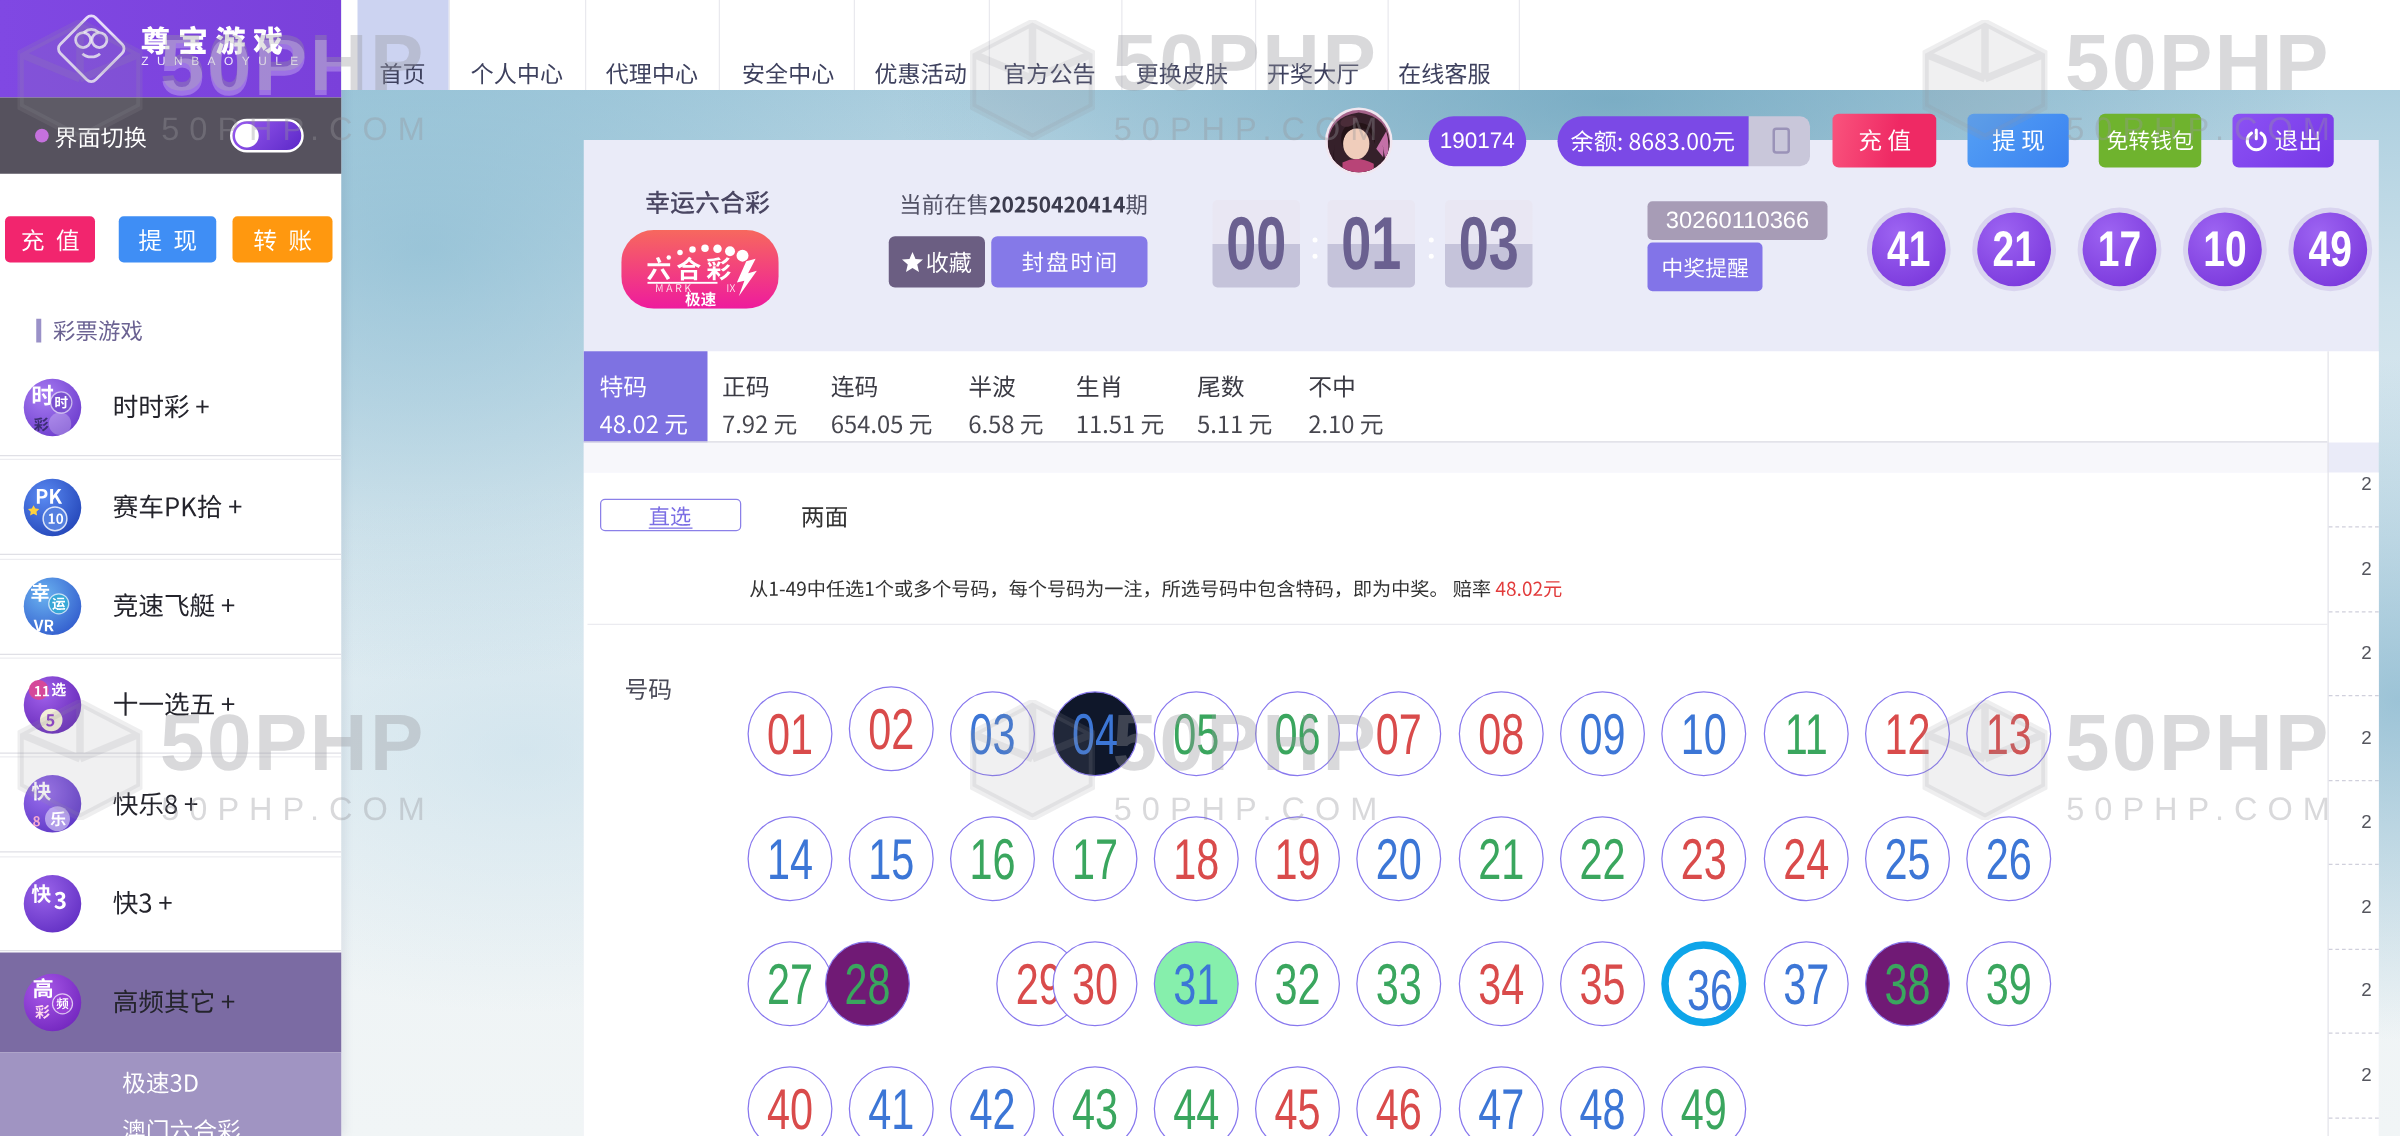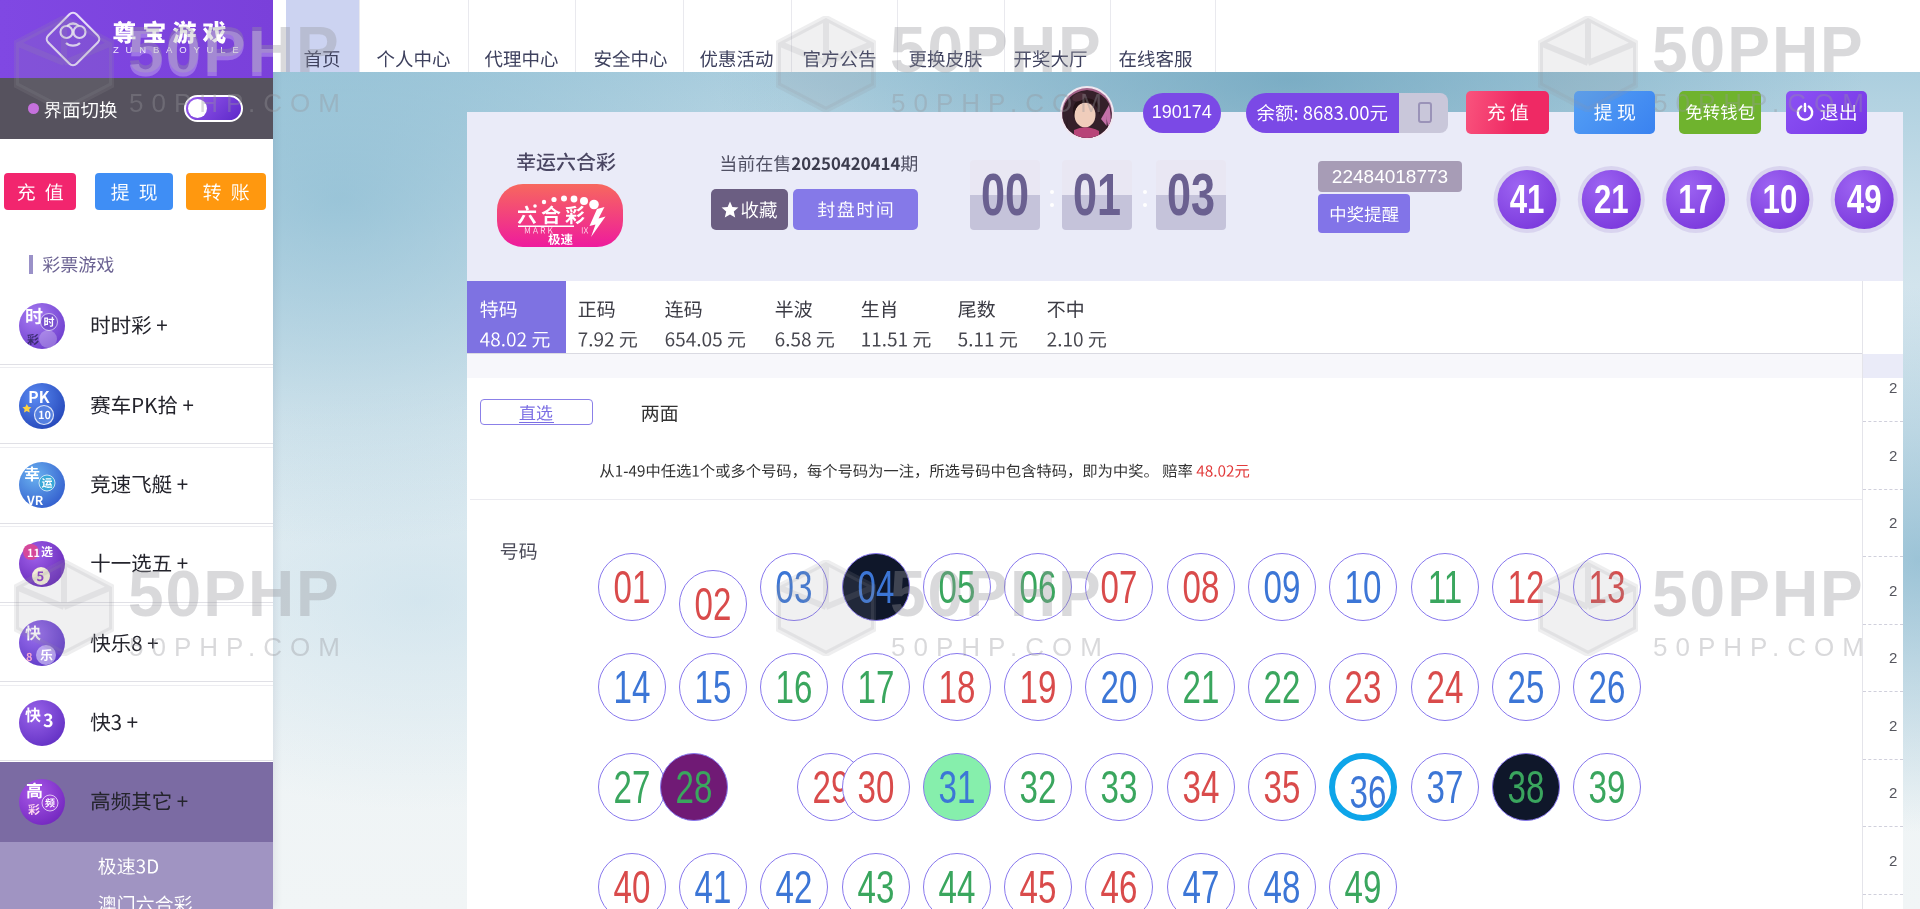--- a/index.html
+++ b/index.html
@@ -274,21 +274,21 @@
 <div class="ab" style="left:1062.3px;top:160.3px;width:70px;height:70px;border-radius:4px;background:linear-gradient(180deg,#e9e7f3 0 50%,#c5c3da 50% 100%);overflow:hidden">
 <div style="position:absolute;left:0;top:0;width:70px;height:70px;line-height:70px;text-align:center;font-size:60px;font-weight:bold;color:#6a6090;transform:scaleX(.72)">01</div>
     </div>
 <div class="ab" style="left:1156px;top:160.3px;width:70px;height:70px;border-radius:4px;background:linear-gradient(180deg,#e9e7f3 0 50%,#c5c3da 50% 100%);overflow:hidden">
 <div style="position:absolute;left:0;top:0;width:70px;height:70px;line-height:70px;text-align:center;font-size:60px;font-weight:bold;color:#6a6090;transform:scaleX(.72)">03</div>
     </div>
 <div class="ab" style="left:1049.8px;top:190px;width:4px;height:4px;border-radius:50%;background:#fff"></div>
 <div class="ab" style="left:1049.8px;top:203px;width:4px;height:4px;border-radius:50%;background:#fff"></div>
 <div class="ab" style="left:1143.3px;top:190px;width:4px;height:4px;border-radius:50%;background:#fff"></div>
 <div class="ab" style="left:1143.3px;top:203px;width:4px;height:4px;border-radius:50%;background:#fff"></div>
-<div class="ab" style="left:1318.3px;top:161.1px;width:143.4px;height:31px;border-radius:4px;background:#a79cb6;color:#fff;font-size:19px;text-align:center;line-height:31px">22484018773</div>
+<div class="ab" style="left:1318.3px;top:161.1px;width:143.4px;height:31px;border-radius:4px;background:#a79cb6;color:#fff;font-size:19px;text-align:center;line-height:31px">30260110366</div>
 <div class="ab" style="left:1318.3px;top:194px;width:91.3px;height:38.8px;border-radius:4px;background:#8274e8"></div>
 <svg style="position:absolute;left:1322.9px;top:202.7px;overflow:visible" width="84" height="25">
       <path d="M14.1 3.1V6.3H7.8V14.6H9.1V13.5H14.1V19.2H15.5V13.5H20.6V14.5H21.9V6.3H15.5V3.1ZM9.1 12.2V7.6H14.1V12.2ZM20.6 12.2H15.5V7.6H20.6Z M24.9 4.6C25.6 5.4 26.3 6.6 26.5 7.4L27.6 6.8C27.3 6 26.6 4.9 25.9 4.1ZM31.7 11.7C31.7 12.2 31.6 12.6 31.5 13.1H24.7V14.2H31.1C30.3 16.2 28.6 17.5 24.4 18.2C24.6 18.4 24.9 18.9 25 19.2C29.4 18.5 31.4 17 32.4 14.8C33.7 17.3 36 18.6 39.6 19.1C39.8 18.8 40.1 18.3 40.4 18C36.9 17.6 34.6 16.4 33.4 14.2H40V13.1H32.9C33 12.6 33.1 12.2 33.1 11.7ZM24.4 9.6 25 10.7C26 10.2 27.3 9.5 28.5 8.8V11.7H29.8V3.1H28.5V7.6C27 8.4 25.5 9.1 24.4 9.6ZM34.1 3.1C33.5 4.4 32 5.8 30.5 6.7C30.7 6.9 31.1 7.3 31.3 7.6C32.1 7.1 33 6.5 33.7 5.8H38.5C37.9 7.1 37 8 35.8 8.8C35.2 8.1 34.4 7.3 33.6 6.7L32.6 7.2C33.4 7.9 34.2 8.7 34.8 9.3C33.4 10 31.9 10.4 30.2 10.6C30.5 10.9 30.8 11.4 30.9 11.7C35.3 10.9 38.8 9.2 40.2 5L39.4 4.6L39.1 4.6H34.6C34.9 4.3 35.1 3.9 35.3 3.5Z M49.5 7.1H55.3V8.4H49.5ZM49.5 4.7H55.3V6.1H49.5ZM48.3 3.7V9.4H56.6V3.7ZM48.6 12.7C48.4 15.2 47.6 17.2 46 18.5C46.3 18.6 46.8 19 47 19.2C47.9 18.4 48.6 17.4 49.1 16C50.2 18.5 52.1 19 54.7 19H57.7C57.8 18.6 57.9 18.1 58.1 17.8C57.5 17.8 55.1 17.8 54.7 17.8C54.1 17.8 53.5 17.8 53 17.7V15H56.7V13.9H53V11.8H57.6V10.7H47.5V11.8H51.8V17.4C50.8 16.9 50 16.2 49.5 14.7C49.6 14.1 49.8 13.5 49.8 12.8ZM44 3.2V6.7H41.8V7.9H44V11.8C43.1 12 42.3 12.3 41.6 12.4L42 13.7L44 13.1V17.6C44 17.8 43.9 17.9 43.7 17.9C43.5 17.9 42.8 17.9 42.1 17.9C42.2 18.3 42.4 18.8 42.4 19.1C43.5 19.1 44.2 19.1 44.6 18.9C45.1 18.7 45.2 18.3 45.2 17.6V12.7L47.2 12L47 10.8L45.2 11.4V7.9H47.2V6.7H45.2V3.2Z M68.9 8.9V7.4H73.4V8.9ZM68.9 6.4V4.9H73.4V6.4ZM74.6 3.8H67.7V9.9H74.6ZM64.5 11.4V8.3H65.6V11.7C65.6 11.7 65.5 11.7 65.4 11.7C65.2 11.7 64.8 11.7 64.7 11.7C64.5 11.7 64.5 11.7 64.5 11.4ZM62.7 9.7V8.3H63.6V11.4C63.6 12.3 63.9 12.5 64.6 12.5C64.8 12.5 65.4 12.5 65.5 12.5H65.6V14.1H60.8V12.6C61 12.7 61.2 12.9 61.3 13.1C62.4 12.1 62.7 10.7 62.7 9.7ZM61.9 8.3V9.7C61.9 10.5 61.7 11.5 60.8 12.4V8.3ZM63.7 5V7.2H62.7V5ZM75.5 17.7H71.8V15.7H74.6V14.6H71.8V12.9H75V11.8H71.8V10.3H70.6V11.8H69C69.2 11.4 69.4 10.9 69.5 10.4L68.4 10.2C68.1 11.5 67.5 12.8 66.7 13.7V7.2H64.6V5H66.8V3.9H59.5V5H61.7V7.2H59.8V19.2H60.8V18H65.6V18.9H66.7V13.9C67 14.1 67.3 14.3 67.5 14.5C67.8 14 68.2 13.5 68.5 12.9H70.6V14.6H67.9V15.7H70.6V17.7H67.1V18.8H75.5ZM60.8 16.9V15.1H65.6V16.9Z" fill="#ffffff"></path>
     </svg>
 <svg class="ab" style="left:1480px;top:152px" width="423" height="95" viewBox="0 0 423 95">
 <defs>
         <radialGradient id="bp" cx="0.35" cy="0.28" r="0.95">
           <stop offset="0" stop-color="#9d64f2"></stop>
           <stop offset="1" stop-color="#7430d8"></stop>
         </radialGradient>
@@ -385,21 +385,21 @@
       <path d="M9.3 3.1C9.1 8.8 8.5 13.3 6 16C6.3 16.2 6.9 16.6 7.1 16.8C8.6 14.9 9.5 12.5 10 9.5C10.9 10.7 11.8 12.1 12.3 13.1L13.2 12.3C12.6 11.1 11.4 9.3 10.2 8C10.4 6.5 10.5 4.9 10.6 3.2ZM15.2 3.1C14.9 9 14.1 13.4 11 16C11.3 16.1 11.9 16.6 12.1 16.8C13.8 15.2 14.8 13.1 15.5 10.5C16.2 12.7 17.3 15.2 19.2 16.6C19.4 16.3 19.8 15.8 20 15.6C17.7 14 16.5 10.7 16 8.1C16.2 6.6 16.4 4.9 16.5 3.1Z M22 15.6H28.2V14.4H25.9V4.4H24.8C24.2 4.7 23.5 5 22.5 5.2V6.1H24.5V14.4H22Z M29.9 11.9H33.8V10.8H29.9Z M39.7 15.6H41V12.5H42.5V11.4H41V4.4H39.4L34.8 11.6V12.5H39.7ZM39.7 11.4H36.2L38.8 7.6C39.1 7 39.4 6.5 39.7 5.9H39.7C39.7 6.5 39.7 7.4 39.7 8Z M46.5 15.8C48.6 15.8 50.6 14.1 50.6 9.5C50.6 6 49 4.2 46.8 4.2C45.1 4.2 43.6 5.6 43.6 7.8C43.6 10.1 44.8 11.4 46.7 11.4C47.6 11.4 48.6 10.8 49.3 10C49.2 13.5 47.9 14.6 46.5 14.6C45.8 14.6 45.1 14.3 44.6 13.8L43.8 14.7C44.5 15.3 45.3 15.8 46.5 15.8ZM49.3 8.8C48.5 9.9 47.7 10.3 46.9 10.3C45.6 10.3 44.9 9.3 44.9 7.8C44.9 6.3 45.8 5.3 46.8 5.3C48.3 5.3 49.1 6.5 49.3 8.8Z M58.4 2.8V5.5H52.9V12.8H54.1V11.8H58.4V16.8H59.7V11.8H64.1V12.7H65.2V5.5H59.7V2.8ZM54.1 10.7V6.6H58.4V10.7ZM64.1 10.7H59.7V6.6H64.1Z M72 15.1V16.2H81.2V15.1H77.1V10.4H81.4V9.3H77.1V5C78.5 4.8 79.8 4.5 80.8 4.1L80 3.1C78.1 3.8 74.7 4.4 71.9 4.8C72 5.1 72.2 5.5 72.2 5.8C73.4 5.6 74.7 5.5 75.9 5.2V9.3H71.4V10.4H75.9V15.1ZM71.3 2.8C70.3 5.2 68.7 7.5 67.1 9C67.3 9.3 67.7 9.9 67.8 10.2C68.4 9.6 69 8.9 69.6 8.1V16.8H70.7V6.4C71.3 5.3 71.9 4.2 72.4 3.1Z M83 3.9C83.9 4.7 84.9 5.7 85.3 6.5L86.3 5.8C85.8 5 84.7 4 83.8 3.3ZM88.9 3.2C88.5 4.6 87.9 5.9 87 6.8C87.3 7 87.8 7.3 88 7.4C88.4 7 88.7 6.5 89 5.9H91.3V8.1H86.9V9.1H89.7C89.4 11.1 88.8 12.6 86.5 13.4C86.8 13.6 87.1 14 87.2 14.3C89.8 13.3 90.6 11.6 90.9 9.1H92.4V12.7C92.4 13.8 92.7 14.2 93.8 14.2C94.1 14.2 95.1 14.2 95.3 14.2C96.3 14.2 96.6 13.7 96.7 11.8C96.4 11.7 95.9 11.5 95.7 11.3C95.7 12.9 95.6 13.1 95.2 13.1C95 13.1 94.2 13.1 94 13.1C93.6 13.1 93.6 13.1 93.6 12.7V9.1H96.6V8.1H92.4V5.9H95.9V4.9H92.4V2.8H91.3V4.9H89.5C89.7 4.4 89.8 3.9 90 3.4ZM85.9 8.6H82.9V9.7H84.8V14.3C84.1 14.6 83.4 15.2 82.7 15.8L83.5 16.8C84.4 15.9 85.2 15.1 85.8 15.1C86.1 15.1 86.6 15.5 87.2 15.9C88.2 16.5 89.4 16.6 91.2 16.6C92.7 16.6 95.3 16.6 96.5 16.5C96.5 16.2 96.7 15.6 96.8 15.3C95.3 15.5 93 15.6 91.2 15.6C89.6 15.6 88.3 15.5 87.4 14.9C86.6 14.5 86.3 14.1 85.9 14.1Z M98.7 15.6H104.8V14.4H102.6V4.4H101.5C100.9 4.7 100.2 5 99.2 5.2V6.1H101.2V14.4H98.7Z M112.9 7.3V16.8H114.1V7.3ZM113.6 2.7C112 5.3 109.3 7.5 106.4 8.8C106.7 9.1 107 9.5 107.2 9.8C109.6 8.7 111.8 6.9 113.5 4.8C115.5 7.2 117.5 8.7 119.8 9.9C120 9.5 120.3 9.1 120.7 8.8C118.3 7.7 116.1 6.2 114.2 3.9L114.6 3.2Z M131.7 3.5C132.7 4 133.8 4.7 134.3 5.2L135 4.4C134.5 3.9 133.3 3.2 132.4 2.8ZM122.1 14.6 122.3 15.8C124.1 15.4 126.6 14.8 128.9 14.3L128.9 13.2C126.4 13.8 123.7 14.3 122.1 14.6ZM124.1 8.7H127.2V11.4H124.1ZM123 7.7V12.3H128.4V7.7ZM122.2 5.2V6.3H129.7C129.9 8.8 130.2 11.1 130.8 12.9C129.8 14.2 128.5 15.2 127.1 15.9C127.4 16.2 127.8 16.6 128 16.8C129.2 16.1 130.3 15.2 131.2 14.2C131.9 15.8 132.8 16.8 134 16.8C135.2 16.8 135.6 16.1 135.8 13.4C135.5 13.3 135.1 13.1 134.8 12.8C134.7 14.8 134.6 15.7 134.1 15.7C133.4 15.7 132.7 14.7 132.1 13.1C133.3 11.6 134.2 9.8 134.9 7.7L133.7 7.4C133.2 9 132.5 10.4 131.7 11.7C131.3 10.2 131.1 8.4 130.9 6.3H135.5V5.2H130.8C130.8 4.4 130.8 3.6 130.8 2.8H129.6C129.6 3.6 129.6 4.4 129.7 5.2Z M143.4 2.7C142.4 4 140.6 5.5 138.1 6.5C138.4 6.7 138.7 7.1 138.9 7.3C140.3 6.7 141.5 5.9 142.5 5.1H146.8C146.1 6.1 145 6.9 143.8 7.6C143.2 7.1 142.5 6.6 141.8 6.2L141 6.8C141.6 7.2 142.3 7.7 142.8 8.1C141.1 8.9 139.3 9.5 137.6 9.8C137.8 10 138.1 10.5 138.2 10.8C142.2 10 146.7 7.9 148.6 4.5L147.9 4L147.7 4.1H143.7C144 3.7 144.4 3.4 144.7 3ZM145.9 8.1C144.8 9.6 142.6 11.3 139.5 12.4C139.7 12.6 140.1 13 140.2 13.3C142.1 12.5 143.7 11.6 145 10.5H149.2C148.4 11.7 147.3 12.7 146 13.4C145.4 12.9 144.7 12.3 144.1 11.9L143.1 12.5C143.7 12.9 144.4 13.5 144.9 14C142.8 15 140.2 15.5 137.6 15.7C137.8 16 138 16.5 138.1 16.9C143.5 16.2 148.7 14.4 150.9 9.9L150.1 9.4L149.9 9.5H146.2C146.5 9.1 146.9 8.7 147.2 8.3Z M158.8 7.3V16.8H160V7.3ZM159.5 2.7C157.9 5.3 155.2 7.5 152.3 8.8C152.6 9.1 152.9 9.5 153.1 9.8C155.5 8.7 157.7 6.9 159.4 4.8C161.4 7.2 163.4 8.7 165.7 9.9C165.9 9.5 166.2 9.1 166.6 8.8C164.2 7.7 162 6.2 160.1 3.9L160.5 3.2Z M171 4.4H178.3V6.5H171ZM169.9 3.4V7.5H179.5V3.4ZM168 8.9V9.9H171.1C170.8 10.9 170.5 11.9 170.1 12.7H178.2C177.9 14.5 177.6 15.3 177.2 15.6C177 15.7 176.8 15.8 176.4 15.8C176 15.8 174.9 15.7 173.8 15.6C174 16 174.2 16.4 174.2 16.7C175.3 16.8 176.3 16.8 176.8 16.8C177.4 16.8 177.8 16.7 178.1 16.4C178.7 15.9 179.1 14.7 179.5 12.2C179.5 12 179.5 11.6 179.5 11.6H171.8L172.4 9.9H181.3V8.9Z M188.6 12.5V13.5H194.4V12.5ZM189.8 5.7C189.7 7.2 189.5 9.2 189.3 10.4H189.6L195.5 10.5C195.2 13.8 194.9 15.2 194.5 15.6C194.4 15.7 194.2 15.8 193.9 15.7C193.7 15.7 193 15.7 192.2 15.7C192.4 16 192.5 16.4 192.6 16.7C193.3 16.8 194 16.8 194.4 16.7C194.8 16.7 195.1 16.6 195.4 16.3C196 15.7 196.3 14.1 196.7 10C196.7 9.8 196.7 9.5 196.7 9.5H194.8C195.1 7.6 195.3 5.3 195.4 3.7L194.6 3.6L194.4 3.7H189.1V4.7H194.2C194.1 6.1 193.9 7.9 193.7 9.5H190.5C190.7 8.3 190.8 6.9 190.9 5.7ZM183.1 3.6V4.6H185C184.5 7 183.9 9.1 182.8 10.6C183 10.9 183.2 11.5 183.3 11.8C183.6 11.4 183.9 11 184.1 10.6V16.1H185.1V14.9H187.9V8.3H185.1C185.5 7.1 185.8 5.9 186.1 4.6H188.4V3.6ZM185.1 9.3H186.9V13.9H185.1Z M200 17.2C201.6 16.7 202.7 15.4 202.7 13.8C202.7 12.7 202.2 12 201.4 12C200.8 12 200.2 12.4 200.2 13.1C200.2 13.8 200.7 14.2 201.4 14.2L201.6 14.2C201.5 15.2 200.9 15.9 199.7 16.4Z M218.9 8.6C219.9 9 221 9.8 221.6 10.3H217L217.4 7.9H224.4L224.3 10.3H221.7L222.4 9.7C221.8 9.1 220.5 8.4 219.6 8ZM213.6 10.3V11.3H215.8C215.6 12.6 215.4 13.9 215.2 14.8H215.8L223.9 14.8C223.9 15.3 223.8 15.6 223.6 15.7C223.5 15.9 223.4 15.9 223.1 15.9C222.8 15.9 222.1 15.9 221.3 15.9C221.5 16.1 221.6 16.5 221.6 16.8C222.3 16.8 223.1 16.8 223.6 16.8C224 16.8 224.4 16.6 224.6 16.2C224.8 16 225 15.6 225.1 14.8H227.1V13.8H225.2C225.3 13.1 225.3 12.3 225.4 11.3H227.6V10.3H225.4L225.6 7.5C225.6 7.3 225.6 6.9 225.6 6.9H216.3C216.2 7.9 216.1 9.1 215.9 10.3ZM224.1 13.8H221.6L222.1 13.2C221.5 12.6 220.2 11.8 219.2 11.3H224.3C224.2 12.3 224.2 13.2 224.1 13.8ZM218.5 12C219.5 12.4 220.6 13.2 221.3 13.8H216.5L216.9 11.3H219.1ZM217.1 2.7C216.3 4.6 214.9 6.6 213.5 7.8C213.8 8 214.3 8.3 214.6 8.5C215.4 7.7 216.2 6.5 217 5.3H227.1V4.3H217.6C217.8 3.9 218 3.4 218.2 3Z M235.3 7.3V16.8H236.5V7.3ZM236 2.7C234.4 5.3 231.7 7.5 228.8 8.8C229.1 9.1 229.4 9.5 229.6 9.8C232 8.7 234.2 6.9 235.9 4.8C237.9 7.2 239.9 8.7 242.2 9.9C242.4 9.5 242.7 9.1 243.1 8.8C240.7 7.7 238.5 6.2 236.6 3.9L237 3.2Z M247.5 4.4H254.8V6.5H247.5ZM246.4 3.4V7.5H256V3.4ZM244.5 8.9V9.9H247.6C247.3 10.9 247 11.9 246.6 12.7H254.7C254.4 14.5 254.1 15.3 253.7 15.6C253.5 15.7 253.3 15.8 252.9 15.8C252.5 15.8 251.4 15.7 250.3 15.6C250.5 16 250.7 16.4 250.7 16.7C251.8 16.8 252.8 16.8 253.3 16.8C253.9 16.8 254.3 16.7 254.6 16.4C255.2 15.9 255.6 14.7 256 12.2C256 12 256 11.6 256 11.6H248.3L248.9 9.9H257.8V8.9Z M265.1 12.5V13.5H270.9V12.5ZM266.3 5.7C266.2 7.2 266 9.2 265.8 10.4H266.1L272 10.5C271.7 13.8 271.4 15.2 271 15.6C270.9 15.7 270.7 15.8 270.4 15.7C270.2 15.7 269.5 15.7 268.7 15.7C268.9 16 269 16.4 269.1 16.7C269.8 16.8 270.5 16.8 270.9 16.7C271.3 16.7 271.6 16.6 271.9 16.3C272.5 15.7 272.8 14.1 273.2 10C273.2 9.8 273.2 9.5 273.2 9.5H271.3C271.6 7.6 271.8 5.3 271.9 3.7L271.1 3.6L270.9 3.7H265.6V4.7H270.7C270.6 6.1 270.4 7.9 270.2 9.5H267C267.2 8.3 267.3 6.9 267.4 5.7ZM259.6 3.6V4.6H261.5C261 7 260.4 9.1 259.3 10.6C259.5 10.9 259.7 11.5 259.8 11.8C260.1 11.4 260.4 11 260.6 10.6V16.1H261.6V14.9H264.4V8.3H261.6C262 7.1 262.3 5.9 262.6 4.6H264.9V3.6ZM261.6 9.3H263.4V13.9H261.6Z M276.6 3.6C277.2 4.3 277.9 5.3 278.2 5.9L279.3 5.4C278.9 4.8 278.2 3.9 277.6 3.2ZM281.8 9.9C282.5 10.9 283.4 12.1 283.8 13L284.9 12.4C284.4 11.6 283.5 10.4 282.7 9.5ZM280.4 2.8V4.6C280.4 5.2 280.4 5.8 280.4 6.4H275.4V7.6H280.2C279.9 10.3 278.6 13.4 275 15.8C275.2 16 275.7 16.4 275.9 16.6C279.8 14 281 10.6 281.4 7.6H286.7C286.5 12.8 286.2 14.8 285.8 15.3C285.6 15.5 285.4 15.5 285.1 15.5C284.7 15.5 283.8 15.5 282.7 15.4C283 15.8 283.1 16.3 283.1 16.6C284.1 16.7 285 16.7 285.6 16.7C286.1 16.6 286.5 16.5 286.8 16C287.4 15.3 287.7 13.2 287.9 7C287.9 6.9 287.9 6.4 287.9 6.4H281.5C281.6 5.8 281.6 5.2 281.6 4.6V2.8Z M290.1 9V10.3H304.1V9Z M306.2 3.8C307.2 4.2 308.4 5 309.1 5.5L309.7 4.5C309.1 4.1 307.8 3.4 306.8 2.9ZM305.4 8C306.3 8.5 307.6 9.2 308.2 9.7L308.8 8.7C308.2 8.2 306.9 7.6 306 7.1ZM305.8 15.9 306.8 16.7C307.7 15.2 308.8 13.3 309.6 11.7L308.7 10.9C307.9 12.7 306.6 14.7 305.8 15.9ZM313.1 3.1C313.6 3.9 314.2 4.9 314.4 5.6L315.5 5.2C315.3 4.5 314.7 3.5 314.2 2.7ZM309.8 5.7V6.8H313.9V10.2H310.4V11.3H313.9V15.3H309.4V16.4H319.4V15.3H315.1V11.3H318.5V10.2H315.1V6.8H319.1V5.7Z M322.4 17.2C324 16.7 325.1 15.4 325.1 13.8C325.1 12.7 324.6 12 323.8 12C323.2 12 322.6 12.4 322.6 13.1C322.6 13.8 323.1 14.2 323.8 14.2L324 14.2C323.9 15.2 323.3 15.9 322.1 16.4Z M343.5 4.3V9.4C343.5 11.5 343.3 14.2 341.5 16.1C341.8 16.2 342.2 16.6 342.4 16.9C344.4 14.9 344.7 11.7 344.7 9.4V9H347V16.8H348.2V9H350V7.9H344.7V5.1C346.4 4.9 348.4 4.5 349.7 3.9L348.9 2.9C347.7 3.5 345.4 4 343.5 4.3ZM338 10.1V9.6V7.6H341V10.1ZM342.1 3.1C340.9 3.6 338.7 4 336.8 4.3V9.6C336.8 11.6 336.8 14.3 335.8 16.1C336 16.3 336.5 16.6 336.7 16.9C337.6 15.3 337.9 13.1 337.9 11.1H342.1V6.6H338V5.1C339.7 4.9 341.6 4.6 342.8 4Z M351.6 3.9C352.5 4.7 353.5 5.7 353.9 6.5L354.9 5.8C354.4 5 353.3 4 352.4 3.3ZM357.5 3.2C357.1 4.6 356.4 5.9 355.6 6.8C355.9 7 356.4 7.3 356.6 7.4C356.9 7 357.3 6.5 357.6 5.9H359.9V8.1H355.5V9.1H358.3C358 11.1 357.4 12.6 355.1 13.4C355.4 13.6 355.7 14 355.8 14.3C358.4 13.3 359.2 11.6 359.4 9.1H361V12.7C361 13.8 361.3 14.2 362.4 14.2C362.7 14.2 363.7 14.2 363.9 14.2C364.9 14.2 365.2 13.7 365.3 11.8C365 11.7 364.5 11.5 364.3 11.3C364.2 12.9 364.2 13.1 363.8 13.1C363.6 13.1 362.7 13.1 362.6 13.1C362.2 13.1 362.2 13.1 362.2 12.7V9.1H365.2V8.1H361V5.9H364.5V4.9H361V2.8H359.9V4.9H358.1C358.2 4.4 358.4 3.9 358.6 3.4ZM354.5 8.6H351.5V9.7H353.4V14.3C352.7 14.6 352 15.2 351.3 15.8L352.1 16.8C353 15.9 353.8 15.1 354.3 15.1C354.7 15.1 355.2 15.5 355.8 15.9C356.8 16.5 358 16.6 359.8 16.6C361.3 16.6 363.9 16.6 365.1 16.5C365.1 16.2 365.3 15.6 365.4 15.3C363.9 15.5 361.6 15.6 359.8 15.6C358.2 15.6 356.9 15.5 356 14.9C355.2 14.5 354.9 14.1 354.5 14.1Z M369.9 4.4H377.2V6.5H369.9ZM368.8 3.4V7.5H378.4V3.4ZM366.9 8.9V9.9H370C369.7 10.9 369.4 11.9 369 12.7H377.1C376.8 14.5 376.5 15.3 376.1 15.6C375.9 15.7 375.7 15.8 375.3 15.8C374.9 15.8 373.8 15.7 372.7 15.6C372.9 16 373.1 16.4 373.1 16.7C374.2 16.8 375.2 16.8 375.7 16.8C376.3 16.8 376.7 16.7 377 16.4C377.6 15.9 378 14.7 378.4 12.2C378.4 12 378.4 11.6 378.4 11.6H370.7L371.3 9.9H380.2V8.9Z M387.5 12.5V13.5H393.3V12.5ZM388.7 5.7C388.6 7.2 388.4 9.2 388.2 10.4H388.5L394.4 10.5C394.1 13.8 393.8 15.2 393.4 15.6C393.3 15.7 393.1 15.8 392.8 15.7C392.6 15.7 391.9 15.7 391.1 15.7C391.3 16 391.4 16.4 391.5 16.7C392.2 16.8 392.9 16.8 393.3 16.7C393.7 16.7 394 16.6 394.3 16.3C394.9 15.7 395.2 14.1 395.6 10C395.6 9.8 395.6 9.5 395.6 9.5H393.7C394 7.6 394.2 5.3 394.3 3.7L393.5 3.6L393.3 3.7H388V4.7H393.1C393 6.1 392.8 7.9 392.6 9.5H389.4C389.6 8.3 389.7 6.9 389.8 5.7ZM382 3.6V4.6H383.9C383.4 7 382.8 9.1 381.7 10.6C381.9 10.9 382.1 11.5 382.2 11.8C382.5 11.4 382.8 11 383 10.6V16.1H384V14.9H386.8V8.3H384C384.4 7.1 384.7 5.9 385 4.6H387.3V3.6ZM384 9.3H385.8V13.9H384Z M403.5 2.8V5.5H398V12.8H399.1V11.8H403.5V16.8H404.7V11.8H409.2V12.7H410.3V5.5H404.7V2.8ZM399.1 10.7V6.6H403.5V10.7ZM409.2 10.7H404.7V6.6H409.2Z M416.5 2.7C415.6 4.8 414 6.7 412.4 8C412.6 8.2 413.1 8.6 413.3 8.8C414.2 8.1 415.2 7.1 416 5.9H424C423.9 10.2 423.7 11.7 423.4 12.1C423.3 12.3 423.2 12.3 422.9 12.3C422.6 12.3 422 12.3 421.4 12.2C421.5 12.5 421.7 13 421.7 13.3C422.4 13.4 423.1 13.4 423.5 13.3C423.9 13.3 424.2 13.2 424.4 12.8C424.9 12.3 425 10.5 425.2 5.4C425.2 5.2 425.2 4.8 425.2 4.8H416.7C417 4.2 417.3 3.6 417.6 3ZM415.9 8.5H420V11H415.9ZM414.8 7.5V14.4C414.8 16.1 415.5 16.5 418 16.5C418.5 16.5 423.2 16.5 423.8 16.5C425.8 16.5 426.3 15.9 426.5 13.9C426.2 13.8 425.7 13.7 425.4 13.5C425.3 15.1 425 15.4 423.7 15.4C422.7 15.4 418.7 15.4 417.9 15.4C416.2 15.4 415.9 15.2 415.9 14.4V12H421.1V7.5Z M433.3 6.7C434.1 7.2 435.1 7.9 435.6 8.4L436.4 7.7C435.9 7.2 434.9 6.5 434.1 6.1ZM429.9 11.6V16.8H431V16.1H438.5V16.8H439.7V11.6H436.9C437.8 10.7 438.6 9.8 439.3 9L438.5 8.5L438.3 8.6H430V9.6H437.3C436.8 10.3 436.1 11 435.5 11.6ZM431 15.1V12.7H438.5V15.1ZM434.8 2.7C433.3 4.9 430.6 6.7 427.7 7.6C428 7.9 428.3 8.3 428.5 8.6C430.9 7.7 433.2 6.3 434.8 4.5C436.4 6.2 438.8 7.8 441.2 8.5C441.3 8.2 441.7 7.8 442 7.5C439.5 6.9 436.9 5.3 435.5 3.7L435.8 3.2Z M449.4 12.4C450.2 13.1 451 14.2 451.3 14.9L452.2 14.3C451.9 13.6 451 12.6 450.3 11.8ZM452.3 2.7V4.4H449.3V5.5H452.3V7.4H448.4V8.5H454.1V10.3H448.6V11.4H454.1V15.4C454.1 15.6 454.1 15.7 453.8 15.7C453.6 15.7 452.7 15.7 451.8 15.7C452 16 452.1 16.5 452.2 16.8C453.3 16.8 454.1 16.8 454.6 16.6C455.1 16.4 455.2 16.1 455.2 15.4V11.4H457V10.3H455.2V8.5H457.1V7.4H453.3V5.5H456.4V4.4H453.3V2.7ZM443.9 3.9C443.8 5.8 443.5 7.8 443 9.1C443.3 9.2 443.7 9.5 443.9 9.6C444.1 8.9 444.3 8 444.5 7H445.7V10.8C444.7 11 443.8 11.3 443.1 11.5L443.4 12.6L445.7 11.9V16.8H446.8V11.6L448.4 11L448.3 10L446.8 10.4V7H448.2V5.9H446.8V2.8H445.7V5.9H444.7C444.8 5.3 444.8 4.7 444.9 4.1Z M464 12.5V13.5H469.8V12.5ZM465.2 5.7C465.1 7.2 464.9 9.2 464.7 10.4H465L470.9 10.5C470.6 13.8 470.3 15.2 469.9 15.6C469.8 15.7 469.6 15.8 469.3 15.7C469.1 15.7 468.4 15.7 467.6 15.7C467.8 16 467.9 16.4 468 16.7C468.7 16.8 469.4 16.8 469.8 16.7C470.2 16.7 470.5 16.6 470.8 16.3C471.4 15.7 471.7 14.1 472.1 10C472.1 9.8 472.1 9.5 472.1 9.5H470.2C470.5 7.6 470.7 5.3 470.8 3.7L470 3.6L469.8 3.7H464.5V4.7H469.6C469.5 6.1 469.3 7.9 469.1 9.5H465.9C466.1 8.3 466.2 6.9 466.3 5.7ZM458.5 3.6V4.6H460.4C459.9 7 459.3 9.1 458.2 10.6C458.4 10.9 458.6 11.5 458.7 11.8C459 11.4 459.3 11 459.5 10.6V16.1H460.5V14.9H463.3V8.3H460.5C460.9 7.1 461.2 5.9 461.5 4.6H463.8V3.6ZM460.5 9.3H462.3V13.9H460.5Z M475.4 17.2C477 16.7 478.1 15.4 478.1 13.8C478.1 12.7 477.6 12 476.8 12C476.2 12 475.6 12.4 475.6 13.1C475.6 13.8 476.1 14.2 476.8 14.2L477 14.2C476.9 15.2 476.3 15.9 475.1 16.4Z M494.7 7.6V9.7H491.1V7.6ZM494.7 6.6H491.1V4.6H494.7ZM493.1 12C493.4 12.5 493.7 13.1 494.1 13.6L491.1 14.6V10.8H495.9V3.6H490V14.2C490 14.8 489.6 15.1 489.3 15.2C489.5 15.5 489.7 16 489.8 16.4C490.1 16.1 490.6 15.9 494.5 14.5C494.8 15.1 495.1 15.7 495.2 16.1L496.3 15.5C495.9 14.5 494.9 12.8 494.1 11.6ZM497.3 3.7V16.8H498.4V4.7H501.2V12.5C501.2 12.7 501.1 12.7 500.9 12.7C500.7 12.8 500 12.8 499.2 12.7C499.3 13.1 499.5 13.5 499.5 13.8C500.6 13.8 501.3 13.8 501.8 13.6C502.2 13.4 502.3 13.1 502.3 12.5V3.7Z M506.1 3.6C506.7 4.3 507.4 5.3 507.7 5.9L508.8 5.4C508.4 4.8 507.7 3.9 507.1 3.2ZM511.3 9.9C512 10.9 512.9 12.1 513.3 13L514.4 12.4C513.9 11.6 513 10.4 512.2 9.5ZM509.9 2.8V4.6C509.9 5.2 509.9 5.8 509.9 6.4H504.9V7.6H509.7C509.4 10.3 508.1 13.4 504.5 15.8C504.7 16 505.2 16.4 505.4 16.6C509.3 14 510.5 10.6 510.9 7.6H516.2C516 12.8 515.7 14.8 515.3 15.3C515.1 15.5 514.9 15.5 514.6 15.5C514.2 15.5 513.3 15.5 512.2 15.4C512.5 15.8 512.6 16.3 512.6 16.6C513.6 16.7 514.5 16.7 515.1 16.7C515.6 16.6 516 16.5 516.3 16C516.9 15.3 517.2 13.2 517.4 7C517.4 6.9 517.4 6.4 517.4 6.4H511C511.1 5.8 511.1 5.2 511.1 4.6V2.8Z M525.9 2.8V5.5H520.4V12.8H521.5V11.8H525.9V16.8H527.1V11.8H531.6V12.7H532.7V5.5H527.1V2.8ZM521.5 10.7V6.6H525.9V10.7ZM531.6 10.7H527.1V6.6H531.6Z M535.4 4C535.9 4.8 536.6 5.8 536.8 6.4L537.7 5.9C537.5 5.3 536.8 4.3 536.2 3.6ZM541.3 10.3C541.3 10.7 541.2 11 541.1 11.4H535.1V12.5H540.8C540.1 14.1 538.6 15.3 534.9 15.9C535.1 16.1 535.4 16.6 535.4 16.8C539.3 16.2 541 14.8 541.9 12.9C543 15.1 545.1 16.3 548.2 16.7C548.4 16.4 548.7 16 548.9 15.7C545.9 15.4 543.8 14.4 542.8 12.5H548.6V11.4H542.3C542.4 11 542.5 10.6 542.5 10.3ZM534.9 8.4 535.4 9.4C536.3 8.9 537.4 8.3 538.5 7.7V10.3H539.6V2.8H538.5V6.6C537.2 7.3 535.9 8 534.9 8.4ZM543.4 2.7C542.8 3.9 541.6 5.1 540.2 5.8C540.4 6 540.7 6.4 540.9 6.7C541.7 6.2 542.4 5.7 543 5H547.3C546.7 6.2 545.9 7 544.9 7.7C544.4 7.1 543.6 6.3 543 5.8L542.1 6.3C542.7 6.9 543.5 7.6 544 8.2C542.8 8.7 541.5 9.1 540 9.3C540.2 9.5 540.5 10 540.6 10.2C544.4 9.6 547.5 8 548.7 4.3L548 4L547.8 4.1H543.8C544.1 3.7 544.3 3.4 544.5 3.1Z M552.5 11.9C551.2 11.9 550.2 12.9 550.2 14.2C550.2 15.5 551.2 16.5 552.5 16.5C553.8 16.5 554.8 15.5 554.8 14.2C554.8 12.9 553.8 11.9 552.5 11.9ZM552.5 15.8C551.7 15.8 551 15.1 551 14.2C551 13.4 551.7 12.7 552.5 12.7C553.4 12.7 554.1 13.4 554.1 14.2C554.1 15.1 553.4 15.8 552.5 15.8Z M575.8 5.9C576.2 6.8 576.5 7.9 576.6 8.6L577.6 8.4C577.5 7.6 577.2 6.5 576.8 5.7ZM571.3 5.7V9.8C571.3 11.8 571.1 14.5 568.7 16.1C568.9 16.3 569.2 16.6 569.4 16.9C571.9 15 572.2 12.1 572.2 9.8V5.7ZM572 13.7C572.6 14.6 573.4 15.7 573.8 16.4L574.5 15.8C574.1 15.2 573.3 14 572.7 13.2ZM569.4 3.7V12.9H570.3V4.7H573.2V12.9H574.1V3.7ZM574.6 8.7V9.7H582.9V8.7H580.7C581 7.9 581.5 6.9 581.8 6L580.7 5.7C580.4 6.6 579.9 7.9 579.5 8.7ZM575.4 11.1V16.8H576.5V16.1H580.9V16.8H582V11.1ZM576.5 15V12.1H580.9V15ZM577.8 2.9C578 3.4 578.2 4 578.3 4.5H574.9V5.6H582.5V4.5H579.5C579.4 4 579.1 3.3 578.9 2.7Z M596.2 5.8C595.7 6.4 594.8 7.2 594.1 7.7L594.9 8.3C595.6 7.8 596.5 7.1 597.2 6.3ZM584.4 10.4 585 11.4C586 10.9 587.3 10.2 588.4 9.6L588.2 8.7C586.8 9.4 585.4 10.1 584.4 10.4ZM584.9 6.4C585.7 7 586.7 7.7 587.2 8.2L588 7.5C587.5 7 586.5 6.3 585.6 5.8ZM593.9 9.4C595 10 596.3 10.9 596.9 11.5L597.8 10.8C597.1 10.2 595.8 9.3 594.7 8.8ZM584.3 12.5V13.6H590.6V16.8H591.8V13.6H598.1V12.5H591.8V11.3H590.6V12.5ZM590.2 2.9C590.4 3.3 590.7 3.7 590.9 4.1H584.6V5.2H590.3C589.8 5.9 589.3 6.5 589.1 6.7C588.9 7 588.6 7.2 588.4 7.2C588.5 7.5 588.7 8 588.7 8.2C589 8.1 589.3 8 591.1 7.9C590.3 8.7 589.7 9.3 589.4 9.5C588.8 9.9 588.4 10.2 588.1 10.3C588.2 10.6 588.4 11.1 588.4 11.3C588.7 11.1 589.3 11 593.3 10.6C593.5 11 593.6 11.2 593.7 11.5L594.6 11.1C594.3 10.4 593.5 9.3 592.8 8.5L592 8.8C592.2 9.1 592.5 9.5 592.7 9.8L590 10C591.4 9 592.7 7.6 593.9 6.2L593 5.7C592.7 6.1 592.3 6.5 592 6.9L590 7C590.5 6.5 591 5.9 591.5 5.2H598V4.1H592.3C592 3.7 591.7 3.1 591.3 2.6Z" fill="#333333"></path>
       <path d="M607.5 15.6H608.8V12.5H610.3V11.4H608.8V4.4H607.3L602.6 11.6V12.5H607.5ZM607.5 11.4H604L606.6 7.6C606.9 7 607.2 6.5 607.5 5.9H607.6C607.5 6.5 607.5 7.4 607.5 8Z M615.1 15.8C617.2 15.8 618.6 14.5 618.6 12.9C618.6 11.4 617.7 10.5 616.7 10V9.9C617.3 9.4 618.2 8.4 618.2 7.2C618.2 5.4 617 4.2 615.1 4.2C613.3 4.2 612 5.4 612 7.1C612 8.2 612.7 9.1 613.5 9.7V9.7C612.5 10.3 611.5 11.3 611.5 12.8C611.5 14.6 613 15.8 615.1 15.8ZM615.8 9.5C614.5 9 613.3 8.4 613.3 7.1C613.3 6 614 5.3 615.1 5.3C616.3 5.3 617 6.1 617 7.3C617 8.1 616.6 8.8 615.8 9.5ZM615.1 14.8C613.7 14.8 612.7 13.9 612.7 12.7C612.7 11.6 613.4 10.7 614.3 10.2C615.9 10.8 617.2 11.4 617.2 12.9C617.2 14 616.4 14.8 615.1 14.8Z M621.4 15.8C621.9 15.8 622.4 15.4 622.4 14.7C622.4 14.1 621.9 13.7 621.4 13.7C620.8 13.7 620.4 14.1 620.4 14.7C620.4 15.4 620.8 15.8 621.4 15.8Z M627.8 15.8C629.9 15.8 631.3 13.9 631.3 10C631.3 6.1 629.9 4.2 627.8 4.2C625.6 4.2 624.3 6.1 624.3 10C624.3 13.9 625.6 15.8 627.8 15.8ZM627.8 14.7C626.5 14.7 625.6 13.2 625.6 10C625.6 6.7 626.5 5.3 627.8 5.3C629 5.3 629.9 6.7 629.9 10C629.9 13.2 629 14.7 627.8 14.7Z M632.7 15.6H639.7V14.4H636.6C636.1 14.4 635.4 14.5 634.8 14.5C637.4 12 639.2 9.7 639.2 7.5C639.2 5.5 637.9 4.2 635.9 4.2C634.5 4.2 633.5 4.8 632.6 5.8L633.4 6.6C634.1 5.9 634.8 5.3 635.8 5.3C637.2 5.3 637.8 6.3 637.8 7.5C637.8 9.5 636.2 11.7 632.7 14.8Z M642.8 3.9V5H653.6V3.9ZM641.4 8.2V9.4H645.3C645.1 12.2 644.5 14.7 641.2 15.9C641.5 16.1 641.8 16.5 642 16.8C645.5 15.4 646.3 12.7 646.5 9.4H649.4V14.8C649.4 16.2 649.8 16.6 651.2 16.6C651.5 16.6 653.1 16.6 653.4 16.6C654.7 16.6 655 15.8 655.2 13.2C654.8 13.1 654.4 12.9 654.1 12.7C654 15.1 653.9 15.5 653.3 15.5C652.9 15.5 651.6 15.5 651.3 15.5C650.7 15.5 650.6 15.4 650.6 14.8V9.4H654.9V8.2Z" fill="#e23b3b"></path>
     </svg>
 <div class="ab" style="left:470px;top:498.6px;width:1392px;height:1px;background:#ebebf0"></div>
 <svg style="position:absolute;left:493.4px;top:538.7px;overflow:visible" width="53" height="27">
       <path d="M11.6 5.5H20.6V8.1H11.6ZM10.2 4.2V9.3H22.1V4.2ZM7.8 11V12.3H11.8C11.4 13.5 10.9 14.8 10.5 15.8H20.5C20.1 18 19.7 19 19.2 19.4C19 19.6 18.8 19.6 18.3 19.6C17.8 19.6 16.4 19.6 15.1 19.4C15.4 19.8 15.5 20.4 15.6 20.8C16.9 20.9 18.1 20.9 18.8 20.8C19.5 20.8 20 20.7 20.4 20.3C21.1 19.7 21.6 18.3 22.1 15.1C22.1 14.9 22.2 14.5 22.2 14.5H12.6L13.3 12.3H24.4V11Z M33.4 15.5V16.8H40.7V15.5ZM35 7C34.8 8.9 34.6 11.5 34.4 13H34.7L42 13C41.7 17.2 41.3 18.8 40.8 19.3C40.6 19.5 40.4 19.6 40.1 19.6C39.7 19.6 38.9 19.6 37.9 19.5C38.2 19.8 38.3 20.4 38.3 20.8C39.3 20.8 40.1 20.8 40.6 20.8C41.2 20.7 41.6 20.6 41.9 20.2C42.6 19.5 43 17.5 43.5 12.4C43.5 12.2 43.5 11.8 43.5 11.8H41.2C41.5 9.4 41.8 6.6 41.9 4.6L40.9 4.5L40.7 4.5H34.1V5.9H40.4C40.3 7.5 40 9.8 39.8 11.8H35.9C36 10.4 36.2 8.6 36.3 7.1ZM26.6 4.4V5.7H28.9C28.4 8.6 27.5 11.3 26.2 13.1C26.4 13.5 26.8 14.3 26.8 14.7C27.2 14.2 27.5 13.7 27.9 13.1V20H29.1V18.5H32.6V10.3H29.1C29.6 8.9 30 7.3 30.3 5.7H33.1V4.4ZM29.1 11.6H31.3V17.2H29.1Z" fill="#4a4a58"></path>
     </svg>
 <div class="ab" style="left:597.6px;top:553.2px;width:68px;height:68px;border-radius:50%;border:1px solid #8878ee;background:#fff">
       <div style="width:66px;height:66px;text-align:center;line-height:66px;font-size:46px;color:#d94b4b;transform:scaleX(.72)">01</div>
     </div>
-    <div class="ab" style="left:678.9px;top:570px;width:68px;height:68px;border-radius:50%;border:1px solid #8878ee;background:#fff">
+    <div class="ab" style="left:678.9px;top:549px;width:68px;height:68px;border-radius:50%;border:1px solid #8878ee;background:#fff">
       <div style="width:66px;height:66px;text-align:center;line-height:66px;font-size:46px;color:#d94b4b;transform:scaleX(.72)">02</div>
     </div>
     <div class="ab" style="left:760.2px;top:553.2px;width:68px;height:68px;border-radius:50%;border:1px solid #8878ee;background:#fff">
       <div style="width:66px;height:66px;text-align:center;line-height:66px;font-size:46px;color:#3c76d6;transform:scaleX(.72)">03</div>
     </div>
     <div class="ab" style="left:841.5px;top:553.2px;width:68px;height:68px;border-radius:50%;border:1px solid #8878ee;background:#0f172a">
       <div style="width:66px;height:66px;text-align:center;line-height:66px;font-size:46px;color:#3c76d6;transform:scaleX(.72)">04</div>
     </div>
     <div class="ab" style="left:922.8px;top:553.2px;width:68px;height:68px;border-radius:50%;border:1px solid #8878ee;background:#fff">
       <div style="width:66px;height:66px;text-align:center;line-height:66px;font-size:46px;color:#3aa65e;transform:scaleX(.72)">05</div>
@@ -493,21 +493,21 @@
     </div>
     <div class="ab" style="left:1248.0px;top:753.0px;width:68px;height:68px;border-radius:50%;border:1px solid #8878ee;background:#fff">
       <div style="width:66px;height:66px;text-align:center;line-height:66px;font-size:46px;color:#d94b4b;transform:scaleX(.72)">35</div>
     </div>
     <div class="ab" style="left:1329.3px;top:753.0px;width:68px;height:68px;border-radius:50%;border:6px solid #0ea5e9;background:#fff">
       <div style="width:66px;height:66px;text-align:center;line-height:66px;font-size:46px;color:#3c76d6;transform:scaleX(.72)">36</div>
     </div>
     <div class="ab" style="left:1410.6px;top:753.0px;width:68px;height:68px;border-radius:50%;border:1px solid #8878ee;background:#fff">
       <div style="width:66px;height:66px;text-align:center;line-height:66px;font-size:46px;color:#3c76d6;transform:scaleX(.72)">37</div>
     </div>
-    <div class="ab" style="left:1491.9px;top:753.0px;width:68px;height:68px;border-radius:50%;border:1px solid #8878ee;background:#0f172a">
+    <div class="ab" style="left:1491.9px;top:753.0px;width:68px;height:68px;border-radius:50%;border:1px solid #8878ee;background:#701a75">
       <div style="width:66px;height:66px;text-align:center;line-height:66px;font-size:46px;color:#3aa65e;transform:scaleX(.72)">38</div>
     </div>
     <div class="ab" style="left:1573.2px;top:753.0px;width:68px;height:68px;border-radius:50%;border:1px solid #8878ee;background:#fff">
       <div style="width:66px;height:66px;text-align:center;line-height:66px;font-size:46px;color:#3aa65e;transform:scaleX(.72)">39</div>
     </div>
     <div class="ab" style="left:597.6px;top:853.0px;width:68px;height:68px;border-radius:50%;border:1px solid #8878ee;background:#fff">
       <div style="width:66px;height:66px;text-align:center;line-height:66px;font-size:46px;color:#d94b4b;transform:scaleX(.72)">40</div>
     </div>
     <div class="ab" style="left:678.9px;top:853.0px;width:68px;height:68px;border-radius:50%;border:1px solid #8878ee;background:#fff">
       <div style="width:66px;height:66px;text-align:center;line-height:66px;font-size:46px;color:#3c76d6;transform:scaleX(.72)">41</div>

